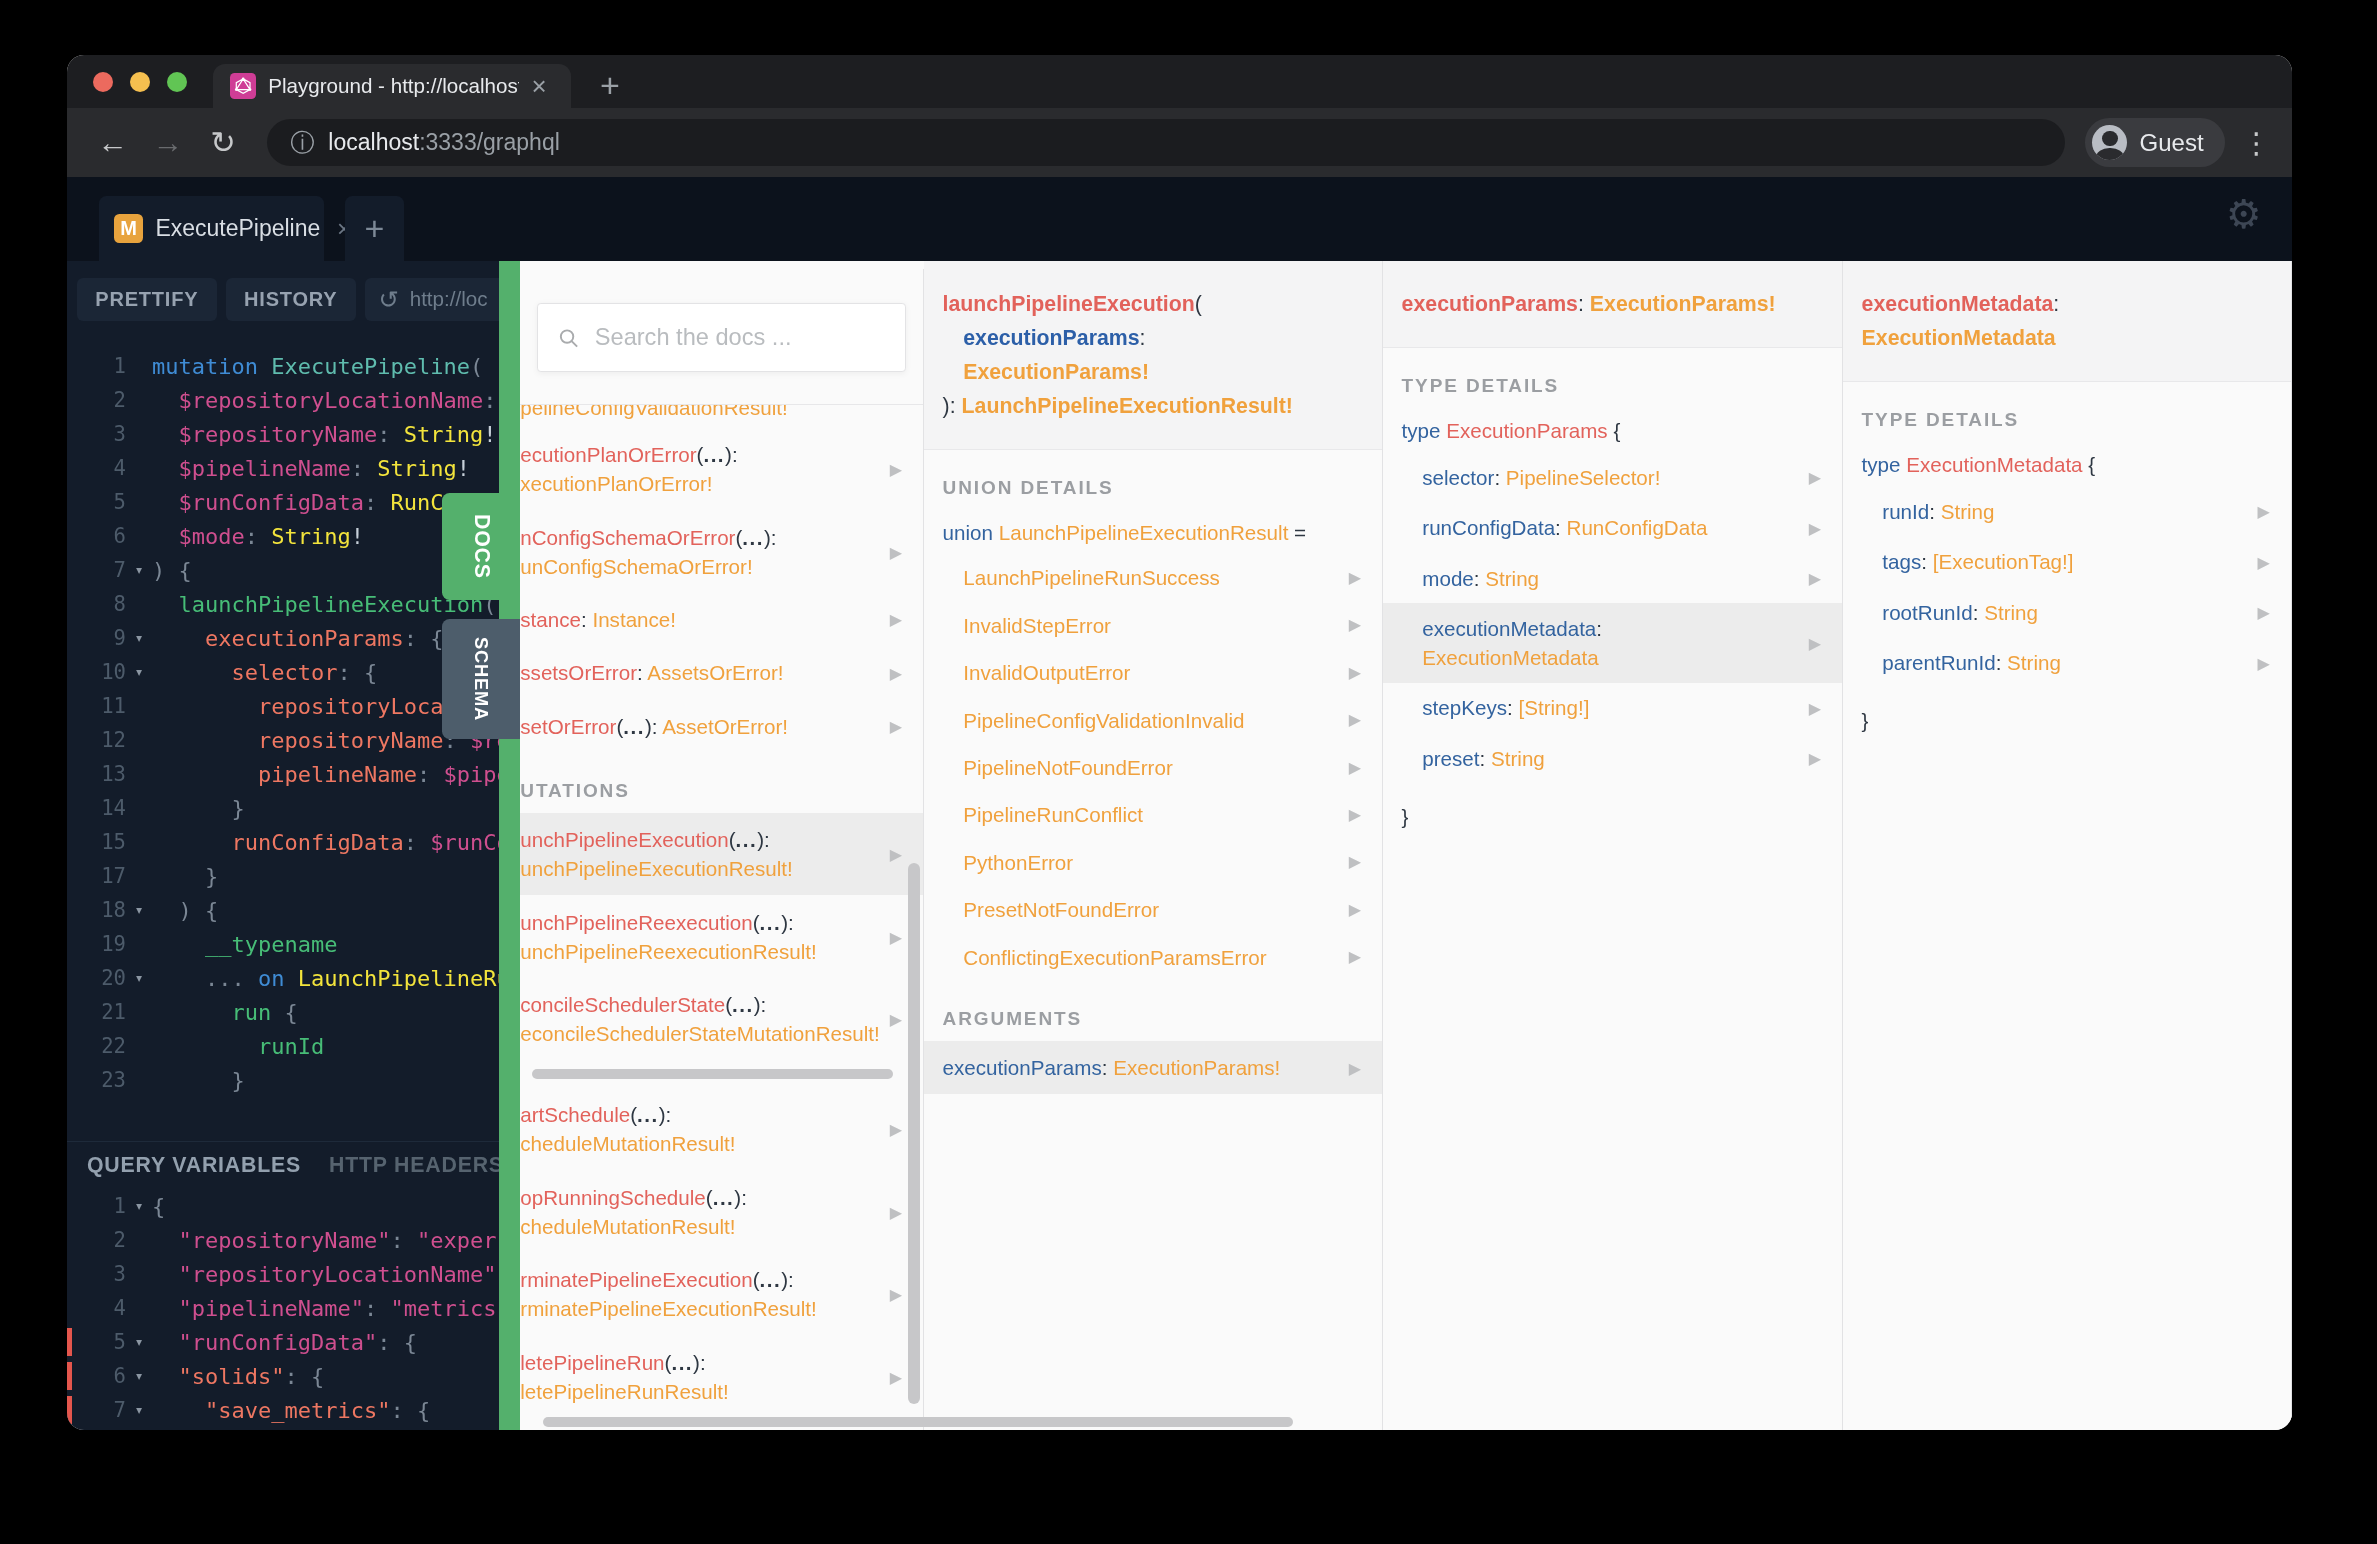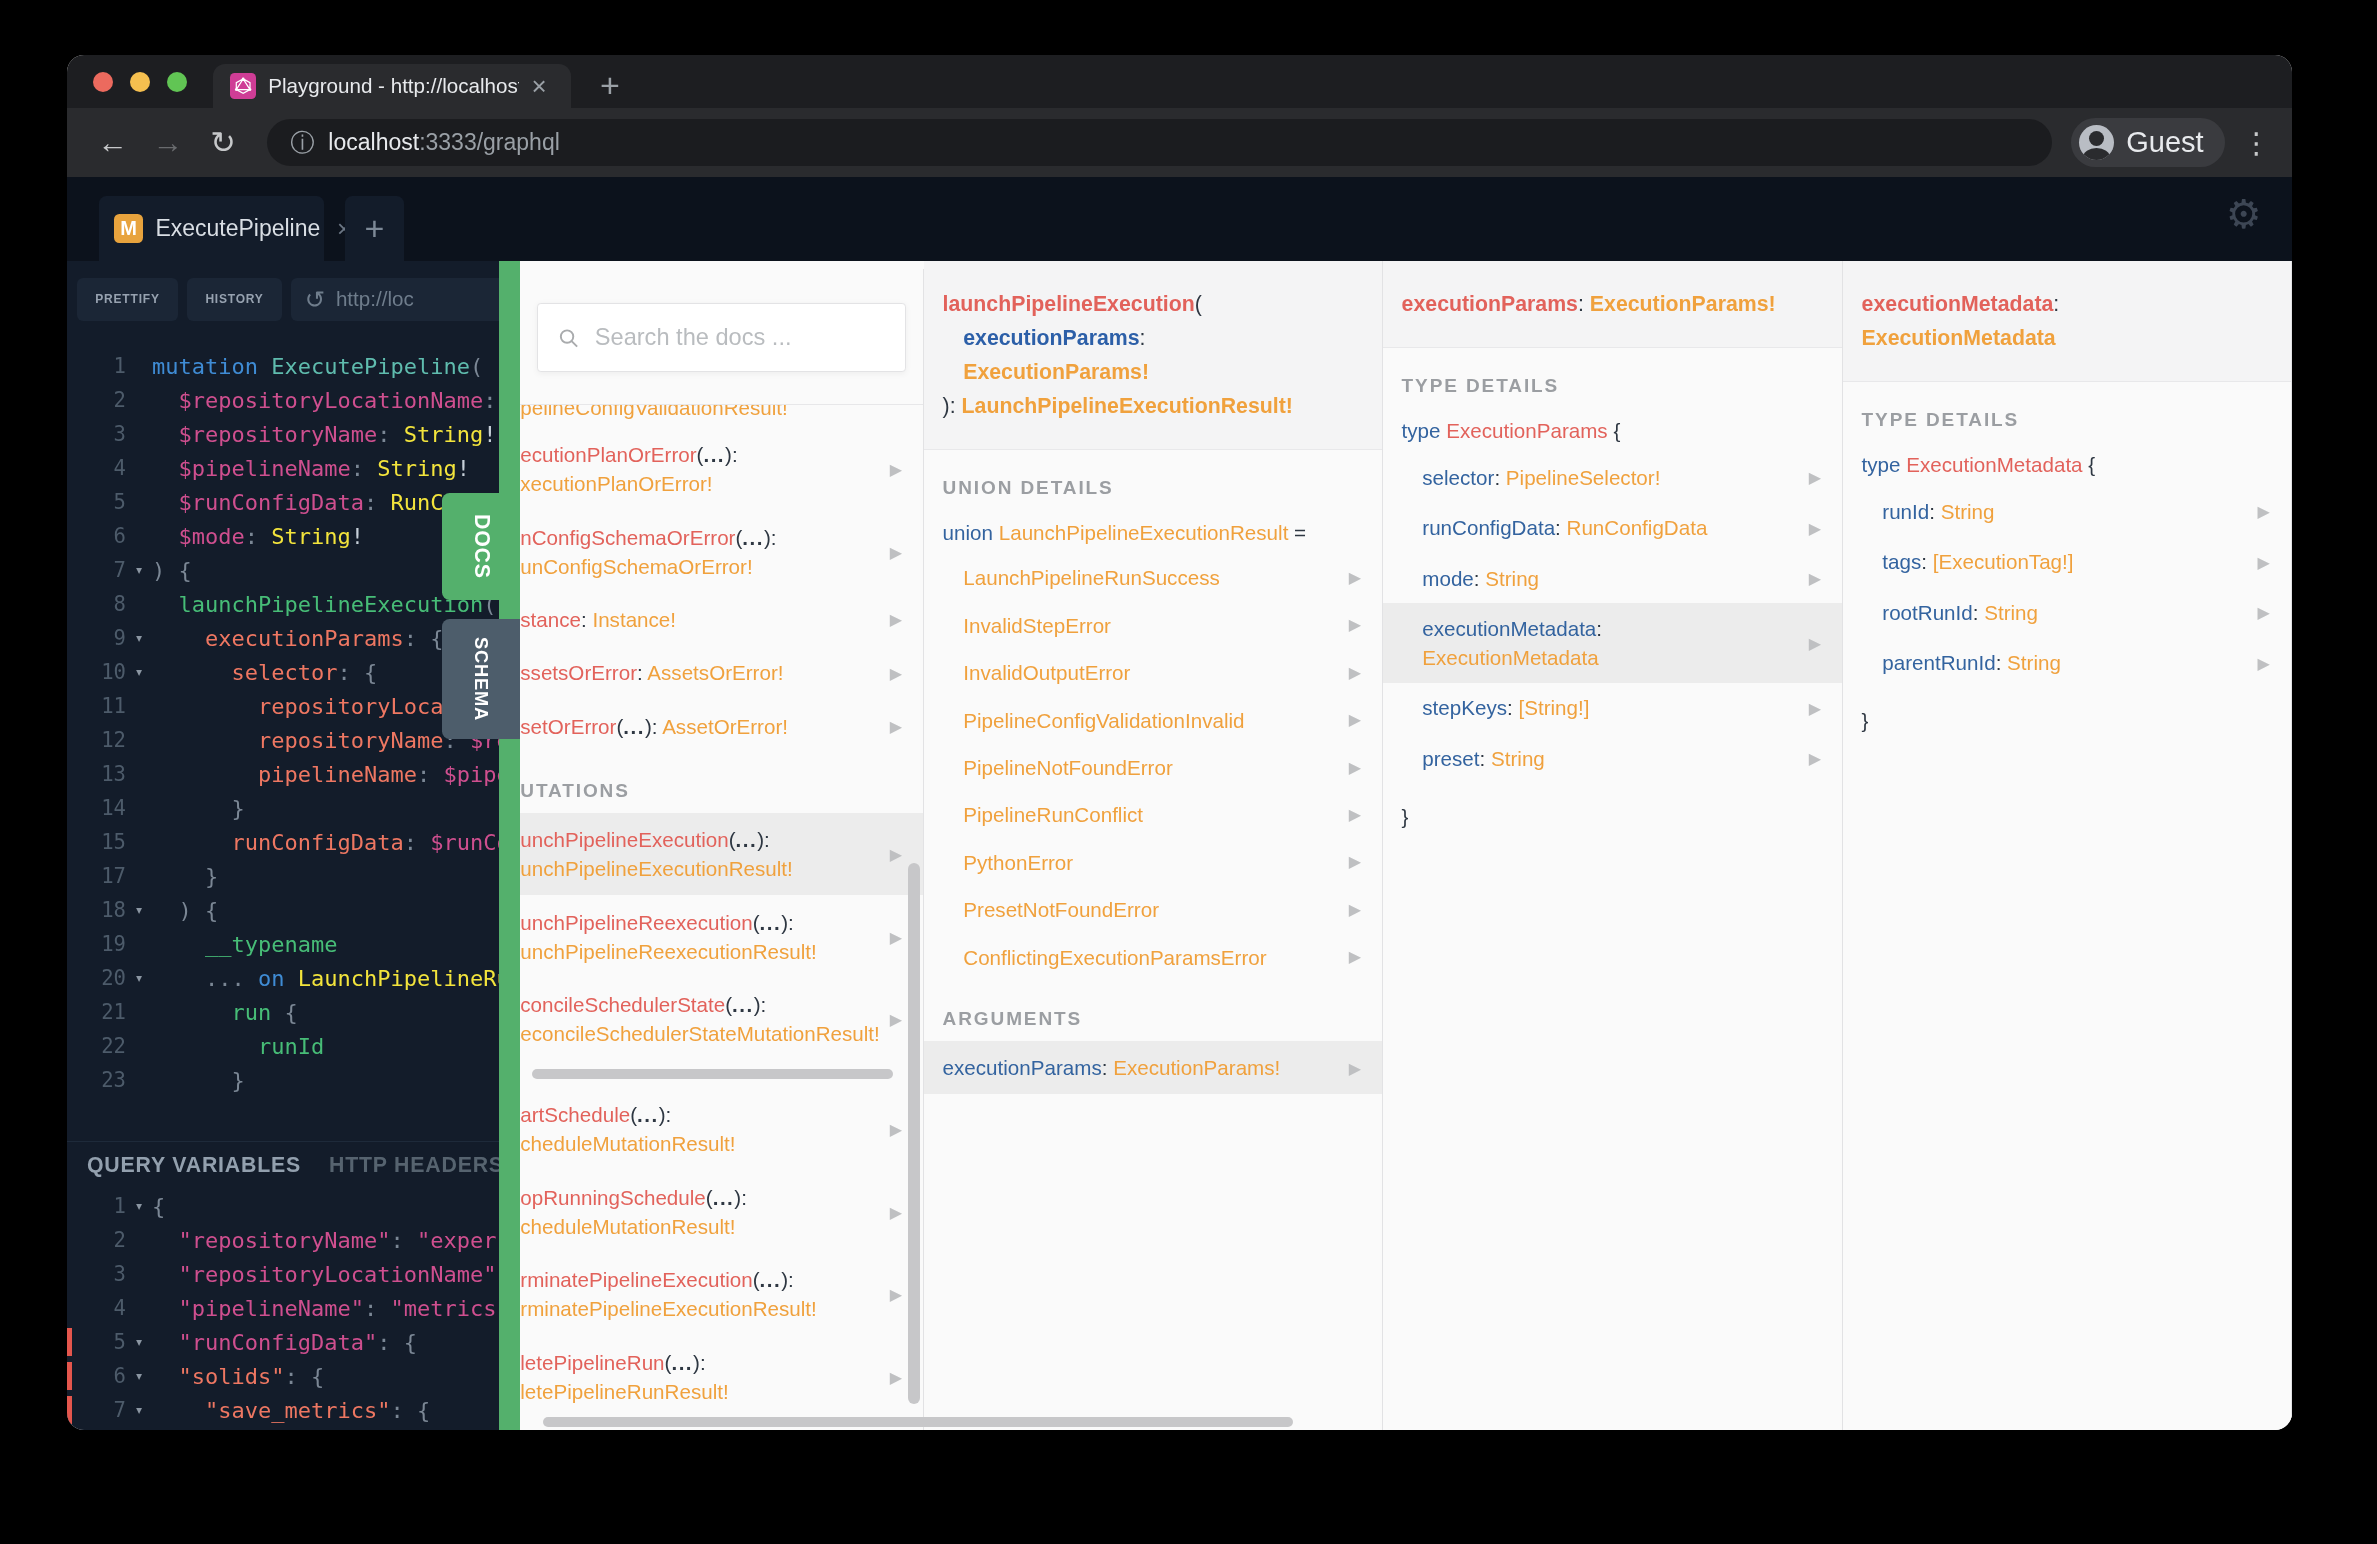--- a/index.html
+++ b/index.html
@@ -28,41 +28,41 @@
   .urlpill { flex:1; height:47px; background:#1b1c1f; border-radius:23.6px; margin:0 13.7px;
     display:flex; align-items:center; padding:0 23px; gap:13.7px; }
   .urlpill .info { color:#9aa0a6; font-size:24.4px; }
   .url { font-size:23px; color:#e8eaed; }
   .url .dim { color:#9aa0a6; }
   .guestpill { height:49px; background:#3a3b3f; border-radius:24.4px; display:flex; align-items:center;
     gap:12.2px; padding:0 21.3px 0 7.6px; }
   .avatar { width:35px; height:35px; border-radius:50%; background:#b9bdc4; position:relative; overflow:hidden; }
   .avatar span.head { position:absolute; left:10px; top:6.1px; width:15.2px; height:15.2px; border-radius:50%; background:#2a2b2e; }
   .avatar span.body { position:absolute; left:3.8px; top:23px; width:27.4px; height:18.3px; border-radius:50%; background:#2a2b2e; }
-  .guest-label { color:#e8eaed; font-size:29px; }
+  .guest-label { color:#e8eaed; font-size:24px; }
   .menu { color:#c6c8ca; font-size:29px; margin-left:10.7px; }
 
   
   .appheader { height:84px; background:#0c121c; position:relative; flex:none; }
   .ptab { position:absolute; left:32px; bottom:0; width:225px; height:65px; background:#131c2a;
     border-radius:7.6px 7.6px 0 0; display:flex; align-items:center; padding:0 15.2px; gap:12.2px; }
   .mbadge { width:29px; height:29px; border-radius:5.3px; background:#e8a33d; color:#fff; font-weight:bold;
     font-size:20px; display:flex; align-items:center; justify-content:center; flex:none; }
   .ptab-title { color:#d9dee4; font-size:23px; white-space:nowrap; }
   .ptab-close { color:#6b7684; font-size:24.4px; margin-left:4.6px; }
   .plustab { position:absolute; left:278px; bottom:0; width:59px; height:65px; background:#131c2a;
     border-radius:7.6px 7.6px 0 0; color:#7d8997; font-size:34px; display:flex; align-items:center; justify-content:center; }
   .gear { position:absolute; right:30.5px; top:13.7px; color:#3d4654; font-size:40px; }
 
   
   .appbody { flex:1; display:flex; position:relative; overflow:hidden; }
 
   .editor-pane { width:432px; flex:none; background:#131c2a; display:flex; flex-direction:column; overflow:hidden; position:relative; }
   .ed-toolbar { height:76px; flex:none; display:flex; align-items:center; padding-left:10px; gap:9.1px; }
-  .btn { height:43px; background:#1b2636; border-radius:6.1px; color:#97a2b0; font-size:12px; font-weight:bold;
+  .btn { height:43px; background:#1b2636; border-radius:6.1px; color:#97a2b0; font-size:20px; font-weight:bold;
     letter-spacing:0.8px; display:flex; align-items:center; padding:0 18.3px; white-space:nowrap; }
   .urlbox { height:43px; background:#1b2636; border-radius:6.1px; flex:1; margin-right:-10.7px;
     display:flex; align-items:center; padding:0 13.7px; gap:10.7px; overflow:hidden; }
   .urlbox .ric { color:#6f7d8c; font-size:24.4px; }
   .urlbox .utx { color:#6f7d8c; font-size:20.6px; white-space:nowrap; }
 
   .ed-code { flex:1; overflow:hidden; padding-top:12.2px; position:relative; }
   .cl { display:flex; height:34px; align-items:center; font-family:"DejaVu Sans Mono", monospace; font-size:22px; position:relative; }
   .ln { width:59px; flex:none; text-align:right; color:#4d5b6a; font-size:20.6px; }
   .fold { width:26px; flex:none; text-align:center; color:#8b96a2; font-size:15.2px; }

